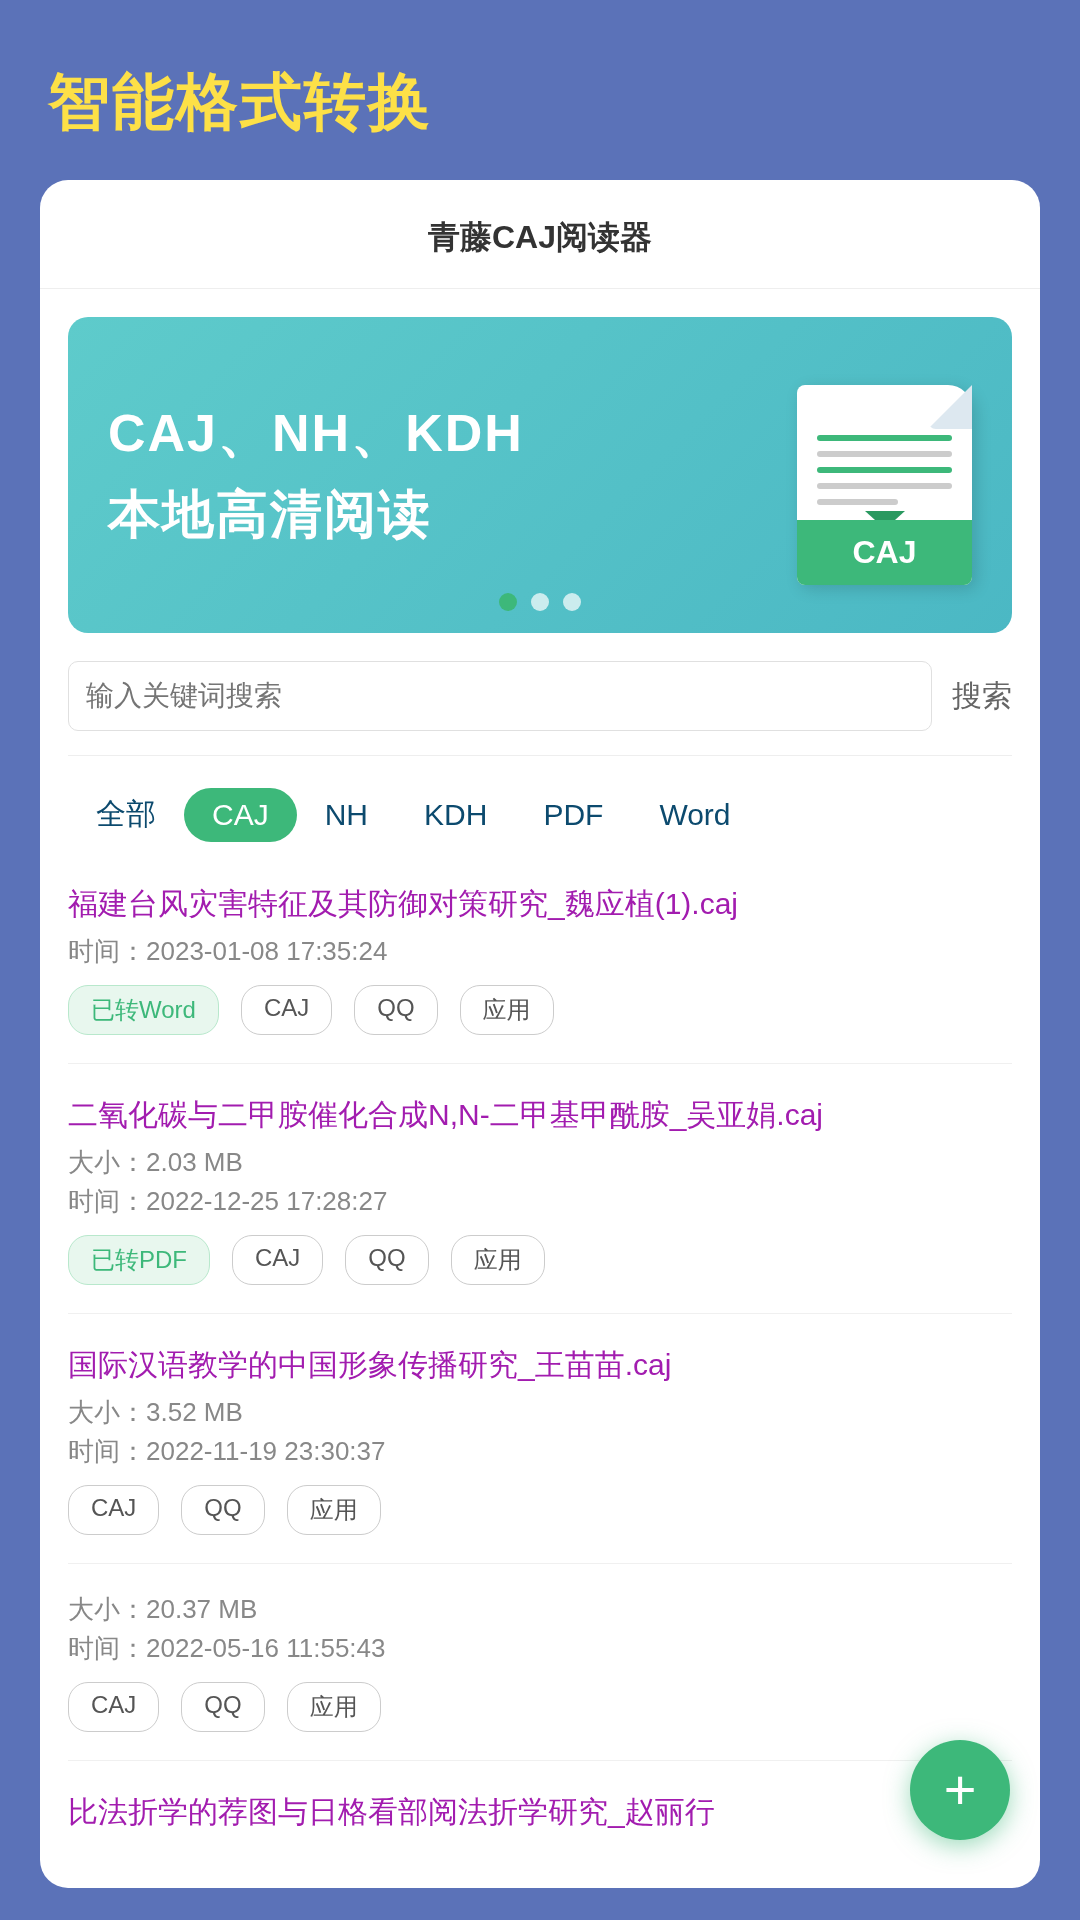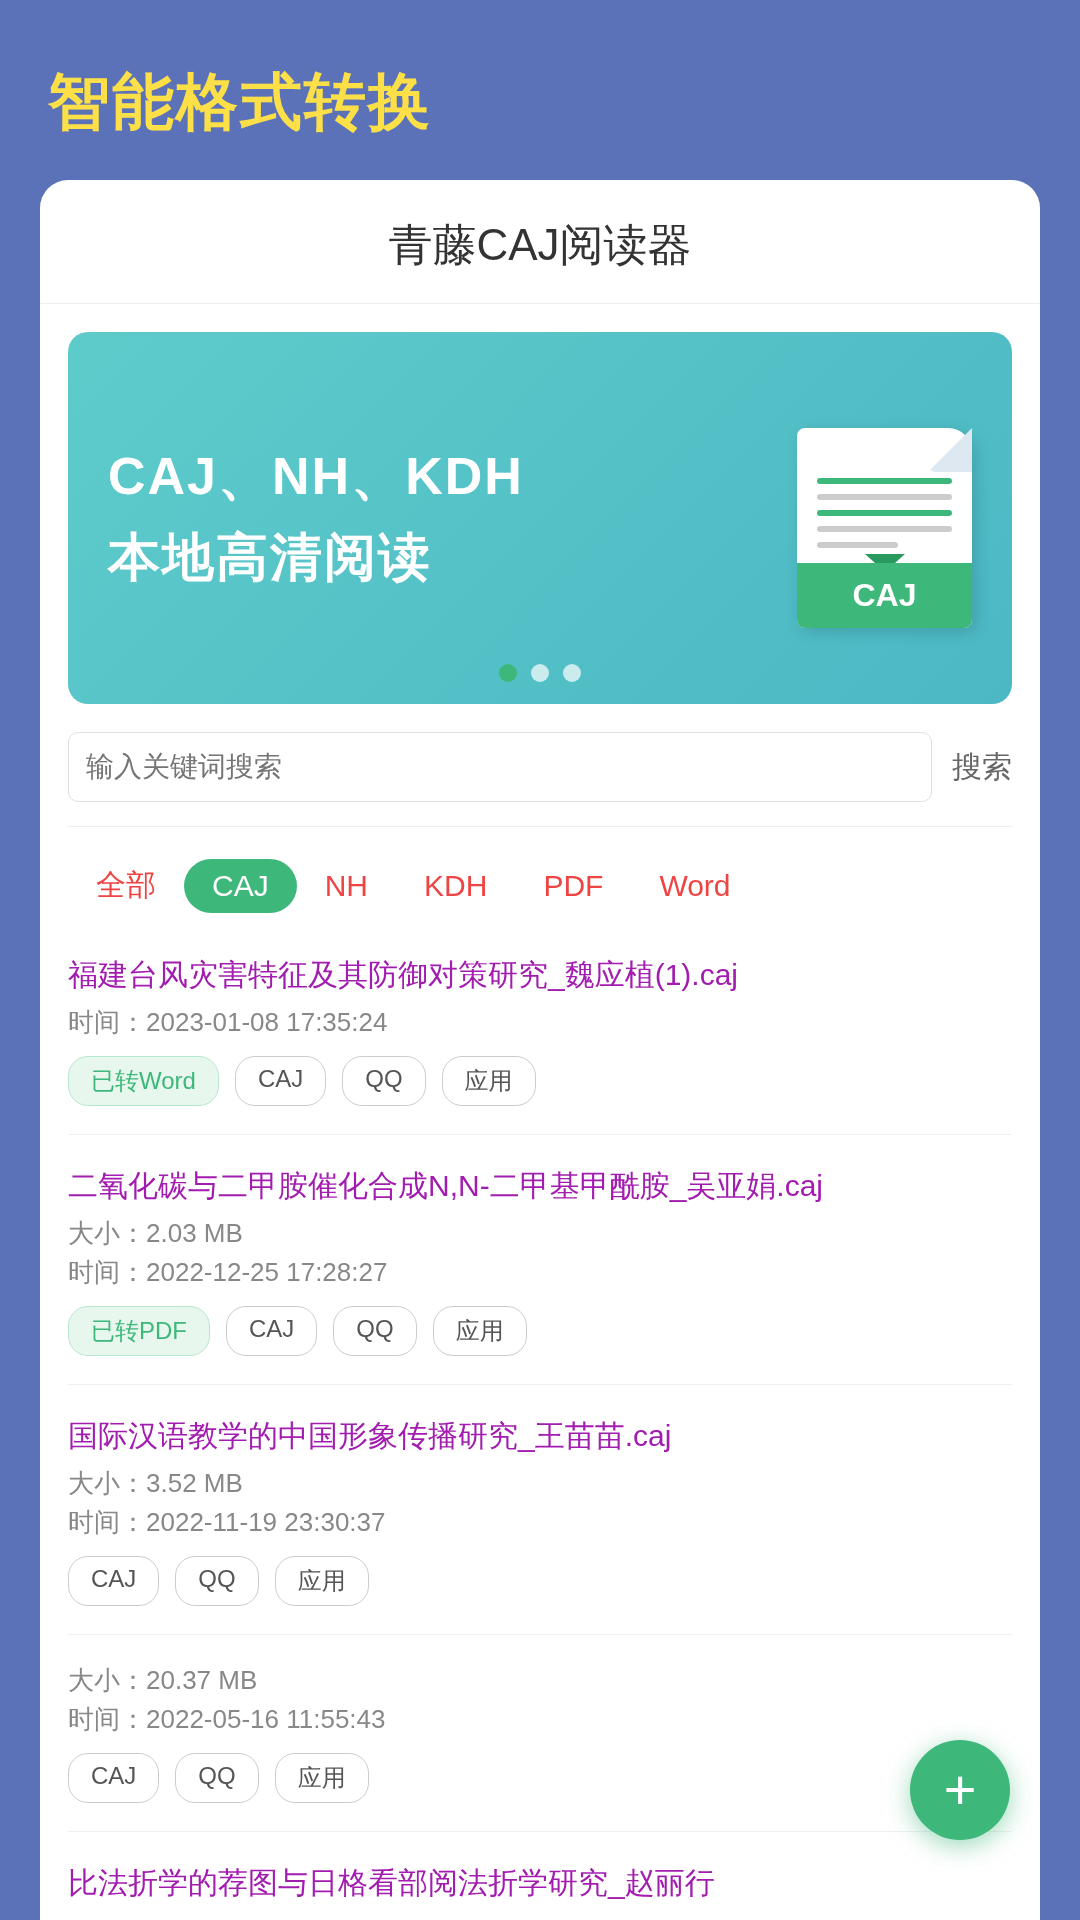--- a/index.html
+++ b/index.html
@@ -23,33 +23,33 @@
     .main-card {
       background: white;
       border-radius: 28px;
       margin: 0 40px;
       padding: 0 0 30px 0;
       overflow: hidden;
     }
 
     .card-header {
       text-align: center;
-      font-size: 44px;
+      font-size: 32px;
       color: #333;
       padding: 36px 0 28px 0;
       border-bottom: 1px solid #eee;
-      font-weight: 400;
+      font-weight: 700;
     }
 
     
     .banner {
       margin: 28px 28px 28px 28px;
       background: linear-gradient(135deg, #5ecbcb 0%, #4bb8c4 100%);
       border-radius: 20px;
-      padding: 76px 40px;
+      padding: 48px 40px;
       position: relative;
       overflow: hidden;
       min-height: 280px;
       display: flex;
       align-items: center;
     }
 
     .banner-text {
       flex: 1;
     }
@@ -194,21 +194,21 @@
     
     .filter-tabs {
       display: flex;
       align-items: center;
       margin: 28px 28px 8px 28px;
       gap: 0;
     }
 
     .tab-item {
       font-size: 30px;
-      color: #ef4444;
+      color: #0c4a6e;
       padding: 10px 28px;
       border-radius: 30px;
       cursor: pointer;
       font-weight: 500;
     }
 
     .tab-item.active {
       background: #3db87a;
       color: white;
     }
@@ -232,21 +232,21 @@
     }
 
     .file-meta {
       font-size: 26px;
       color: #888;
       margin-bottom: 4px;
     }
 
     .file-tags {
       display: flex;
-      gap: 16px;
+      gap: 22px;
       margin-top: 16px;
       flex-wrap: wrap;
     }
 
     .tag {
       font-size: 24px;
       padding: 8px 22px;
       border-radius: 20px;
       border: 1.5px solid #ccc;
       color: #555;

